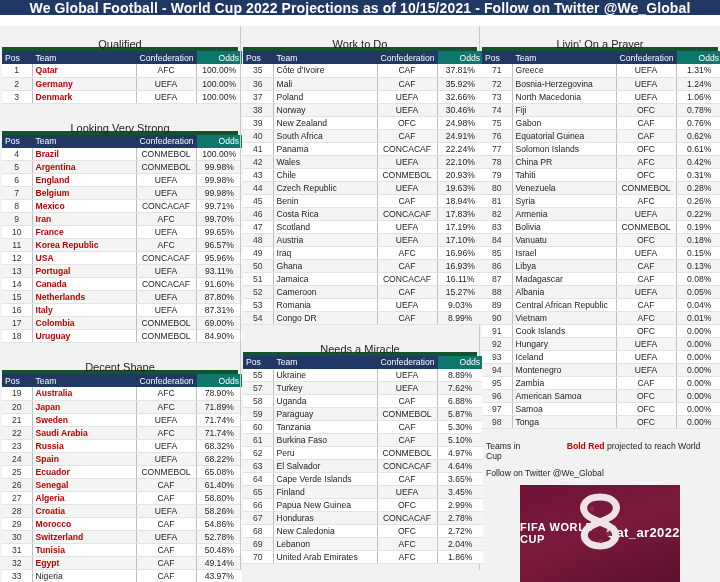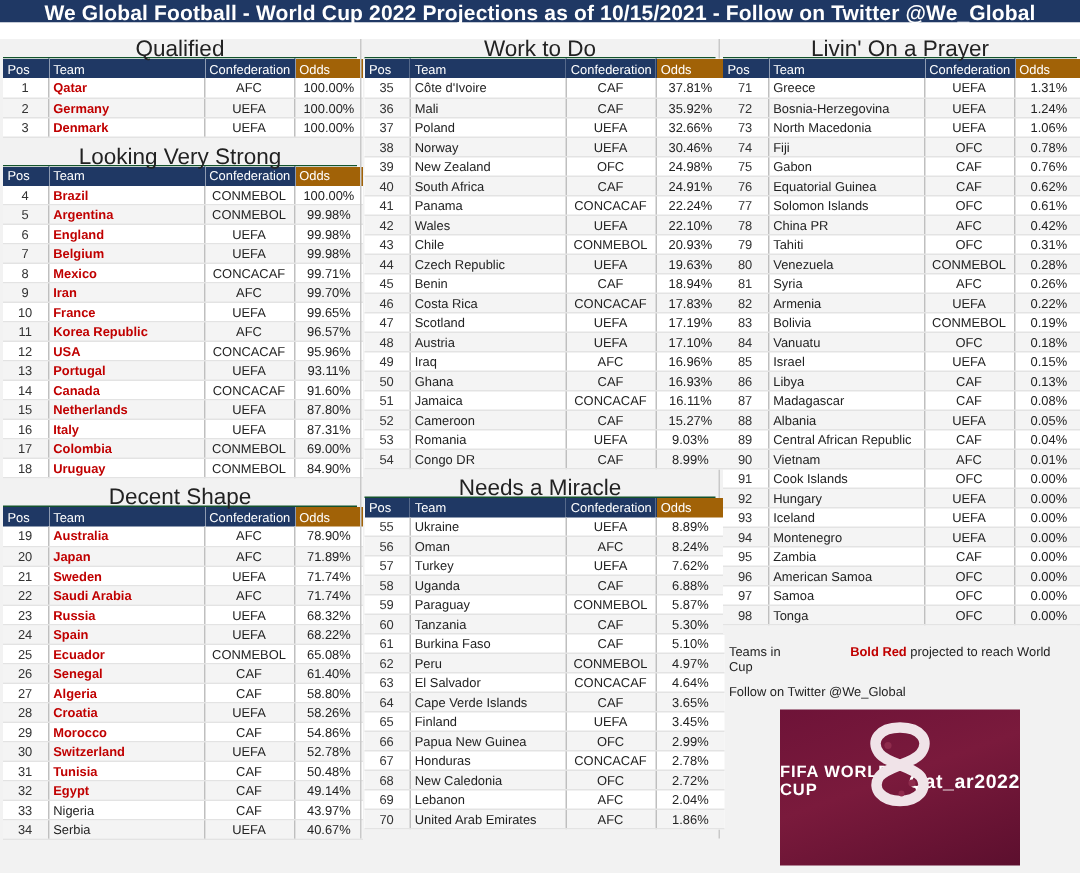--- a/index.html
+++ b/index.html
@@ -17,38 +17,39 @@
     display: flex; align-items: center; justify-content: center;
   }
   .titlebar-spacer { height: 11px; background: #ffffff; }
 
   .columns { display: flex; width: 720px; height: 556px; align-items: flex-start; }
   .col { width: 240px; flex: 0 0 240px; padding: 0 2px; }
   .col.mid { border-left: 1px solid #c9c9c9; border-right: 1px solid #c9c9c9; }
 
   .section-title {
     height: 13px; line-height: 13px; text-align: center;
-    font-size: 15px; color: #222; background: #f2f2f2;
-    border-bottom: 1px solid #14532d;
+    font-size: 11px; color: #222; background: #f2f2f2;
+    border-bottom: 4px solid #14532d;
+    margin-top: 12px;
   }
   .spacer-row { height: 6px; background: #f2f2f2; }
 
   table.grid { width: 100%; border-collapse: collapse; table-layout: fixed; background: #fff; }
   table.grid th, table.grid td {
     height: 13px; font-size: 8.6px; padding: 0 3px;
     overflow: hidden; white-space: nowrap;
   }
   thead th {
     background: #1F3864; color: #fff; font-weight: normal; text-align: left;
     border-right: 1px solid #1F3864;
   }
   th.c-pos { width: 30px; text-align: left; }
   th.c-team { width: 104px; }
   th.c-conf { width: 60px; text-align: center; }
-  th.c-odds { width: 46px; text-align: left; background: #a16207; border-right: none; }
+  th.c-odds { width: 46px; text-align: right; background: #0f766e; border-right: none; }
 
   tbody td { border-bottom: 1px solid #e3e3e3; color: #222; }
   tbody tr:nth-child(even) td { background: #f4f4f4; }
   td.c-pos { text-align: center; color: #333; border-right: 1px solid #bfbfbf; width: 30px; }
   td.c-team { width: 104px; border-right: 1px solid #bfbfbf; }
   td.c-conf { text-align: center; width: 60px; border-right: 1px solid #bfbfbf; }
   td.c-odds { text-align: center; width: 46px; }
   tr.q td.c-team { color: #C00000; font-weight: bold; }
 
   .legend { padding: 6px 4px 0 4px; font-size: 8.6px; color: #222; }
@@ -468,26 +469,20 @@
               <th class="c-conf">Confederation</th>
               <th class="c-odds">Odds</th>
             </tr>
           </thead>
           <tbody>
             <tr>
               <td class="c-pos">55</td>
               <td class="c-team">Ukraine</td>
               <td class="c-conf">UEFA</td>
               <td class="c-odds">8.89%</td>
-            </tr>
-            <tr>
-              <td class="c-pos">56</td>
-              <td class="c-team">Oman</td>
-              <td class="c-conf">AFC</td>
-              <td class="c-odds">8.24%</td>
             </tr>
             <tr>
               <td class="c-pos">57</td>
               <td class="c-team">Turkey</td>
               <td class="c-conf">UEFA</td>
               <td class="c-odds">7.62%</td>
             </tr>
             <tr>
               <td class="c-pos">58</td>
               <td class="c-team">Uganda</td>

